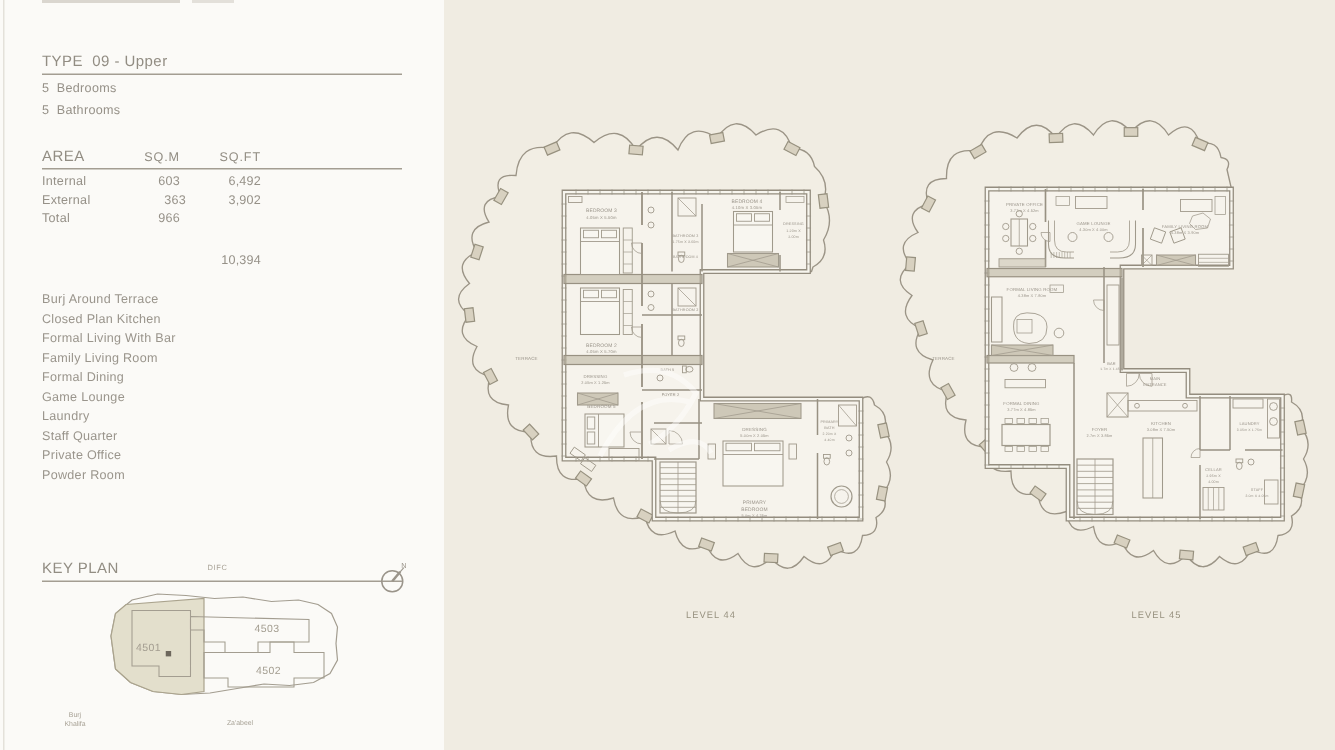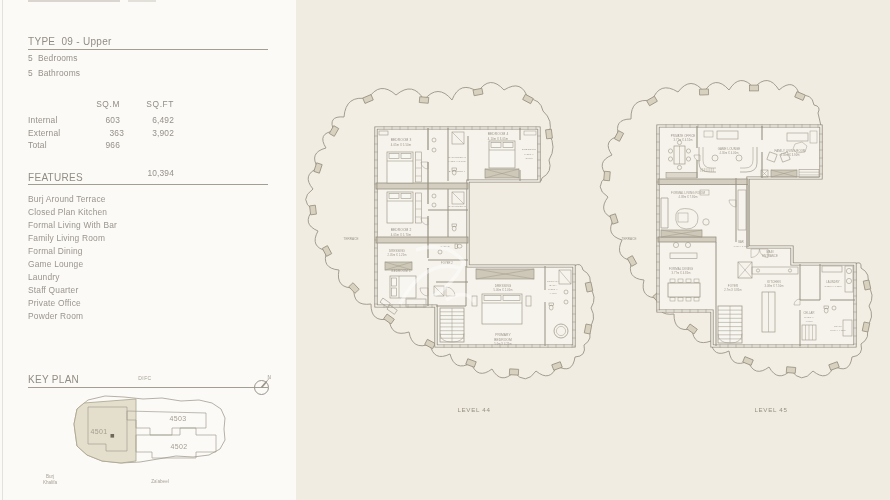--- a/index.html
+++ b/index.html
@@ -20,36 +20,36 @@
 <div style="position:absolute;left:128px;top:0;width:28px;height:2px;background:#e3e0da;"></div>
 
 <div style="position:absolute;left:2px;top:0;width:1px;height:500px;background:#e4e1da;"></div>
 
 <div class="hd" style="top:36px;">TYPE&nbsp; 09 - Upper</div>
 
 <div class="tx" style="top:53px;">5&nbsp; Bedrooms</div>
 
 <div class="tx" style="top:68px;">5&nbsp; Bathrooms</div>
 
+<div class="hd" style="top:99px;">AREA</div>
 <div class="num" style="top:99px;left:88px;width:32px;letter-spacing:0.6px;color:#928d83;">SQ.M</div>
 <div class="num" style="top:99px;left:140px;width:34px;letter-spacing:0.6px;color:#928d83;">SQ.FT</div>
 
 <div class="tx" style="top:115px;">Internal</div>
 <div class="num" style="top:115px;left:88px;width:32px;">603</div>
 <div class="num" style="top:115px;left:140px;width:34px;">6,492</div>
 
 <div class="tx" style="top:127.5px;">External</div>
 <div class="num" style="top:127.5px;left:92px;width:32px;">363</div>
 <div class="num" style="top:127.5px;left:140px;width:34px;">3,902</div>
 
 <div class="tx" style="top:140px;">Total</div>
 <div class="num" style="top:140px;left:88px;width:32px;">966</div>
 <div class="num" style="top:140px;left:140px;width:34px;margin-top:28px;">10,394</div>
 
-<div class="hd" style="top:171.5px;">FEATURES</div>
 
 <div class="feat" style="top:194px">Burj Around Terrace</div>
 
 <div class="feat" style="top:207px">Closed Plan Kitchen</div>
 
 <div class="feat" style="top:220px">Formal Living With Bar</div>
 
 <div class="feat" style="top:233px">Family Living Room</div>
 
 <div class="feat" style="top:246px">Formal Dining</div>

